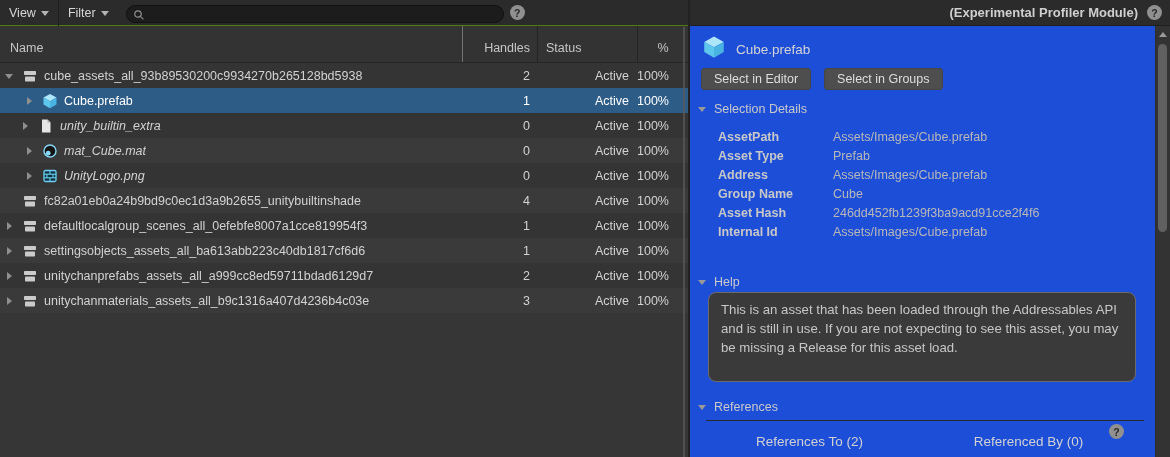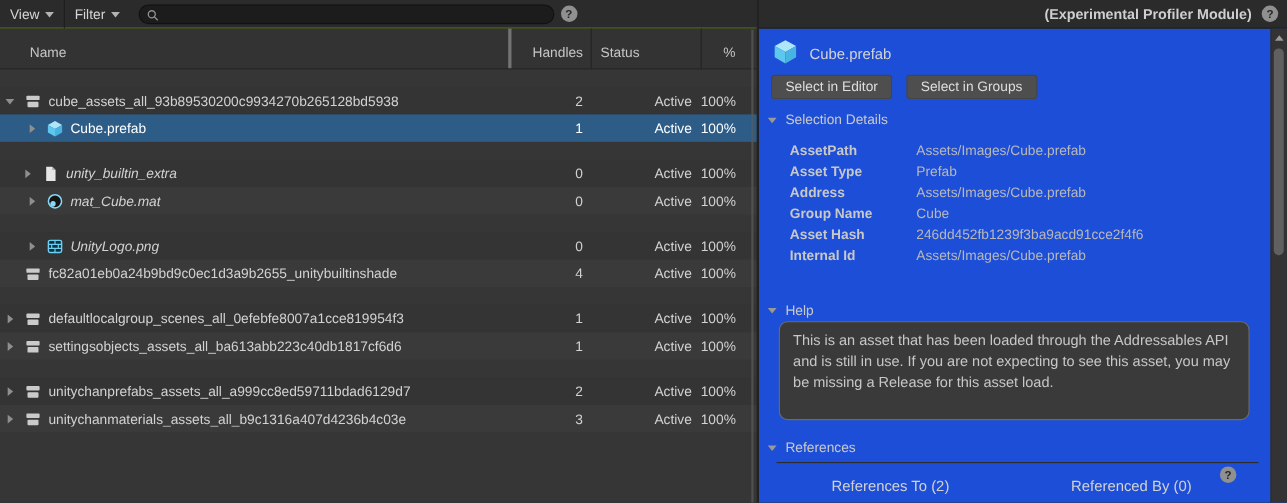--- a/index.html
+++ b/index.html
@@ -25,28 +25,28 @@
                        border-radius:9px; color:#d6d6d6; font-size:12px; padding:0 8px 0 24px; outline:none;
                        font-family:"Liberation Sans", sans-serif; }
   .mag { position:absolute; left:7px; top:3px; }
   .help-circle { width:15px; height:15px; border-radius:50%; background:#909090; color:#262626;
                  font-size:10.5px; font-weight:bold; display:flex; align-items:center; justify-content:center; }
   .toolbar .help-circle { margin-left:6px; }
 
   .col-header { position:absolute; left:0; top:26px; right:0; height:37px; background:#333333;
                 border-bottom:1px solid #262626; display:flex; align-items:flex-end; font-size:12.5px; color:#c6c6c6; }
   .col-header .hc { padding-bottom:7px; }
-  .hc-name   { width:462px; padding-left:27px; }
-  .hc-handles{ width:75px;  text-align:left; padding-right:7px; border-left:3px solid #737373; height:100%; display:flex; align-items:flex-end; justify-content:flex-end; }
+  .hc-name   { width:462px; padding-left:10px; }
+  .hc-handles{ width:75px;  text-align:left; padding-right:7px; border-left:1px solid #737373; height:100%; display:flex; align-items:flex-end; justify-content:flex-end; }
   .hc-status { width:100px; padding-left:8px;  border-left:1px solid #242424; height:100%; display:flex; align-items:flex-end; }
   .hc-pct    { width:51px;  text-align:center; border-left:1px solid #242424; height:100%; display:flex; align-items:flex-end; justify-content:center; }
 
   .rows { position:absolute; left:0; top:63px; right:0; }
   .row { display:flex; height:25px; align-items:center; font-size:12.5px; }
-  .row.dark  { background:#343434;margin-top:16px; }
+  .row.dark  { background:#343434; }
   .row.light { background:#3a3a3a; }
   .row.selected { background:#2d5c87 !important; color:#ffffff; }
   .cell { overflow:hidden; white-space:nowrap; }
   .name-cell { width:462px; display:flex; align-items:center; gap:0; }
   .handles-cell { width:75px; text-align:right; padding-right:7px; }
   .status-cell  { width:100px; text-align:right; padding-right:8px; }
   .percent-cell { width:51px; text-align:right; padding-right:20px; }
 
   .tri { width:12px; height:10px; margin-right:6px; flex:0 0 12px; position:relative; }
   .tri.collapsed::after { content:""; position:absolute; left:3px; top:1px; width:0; height:0;

